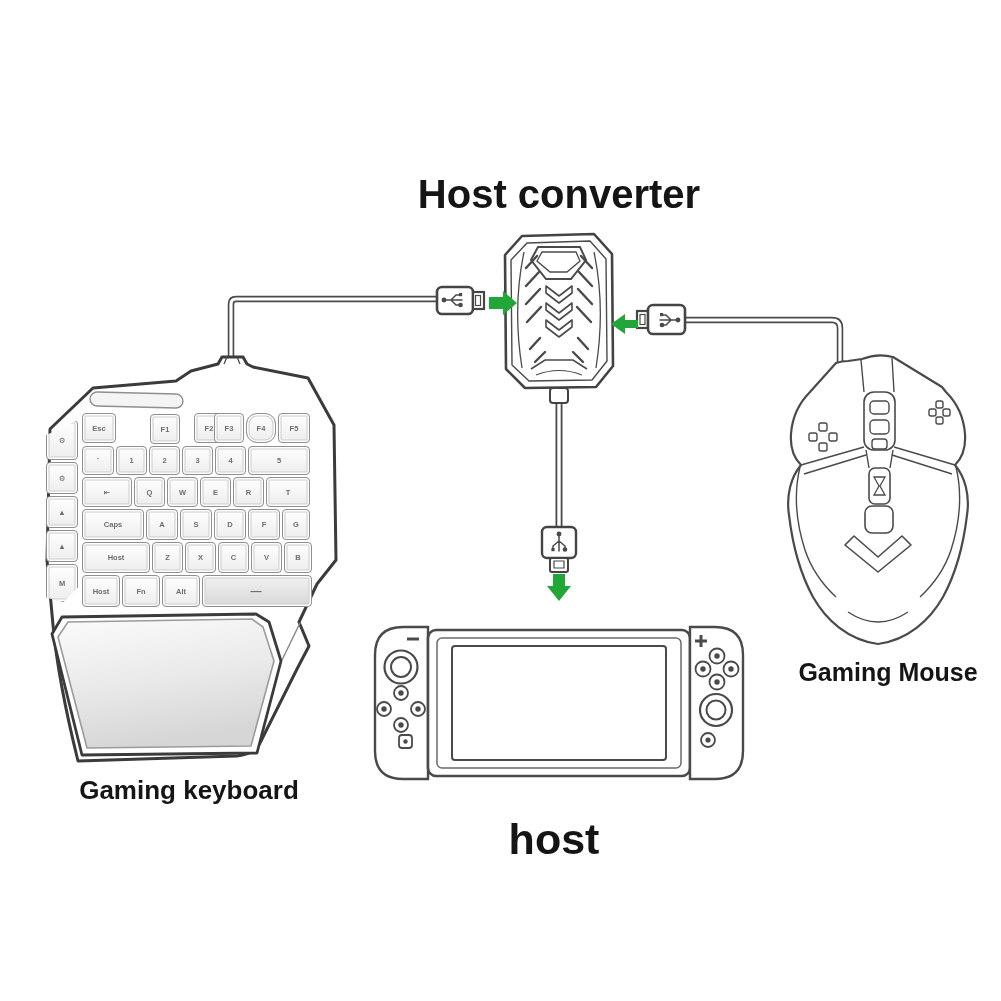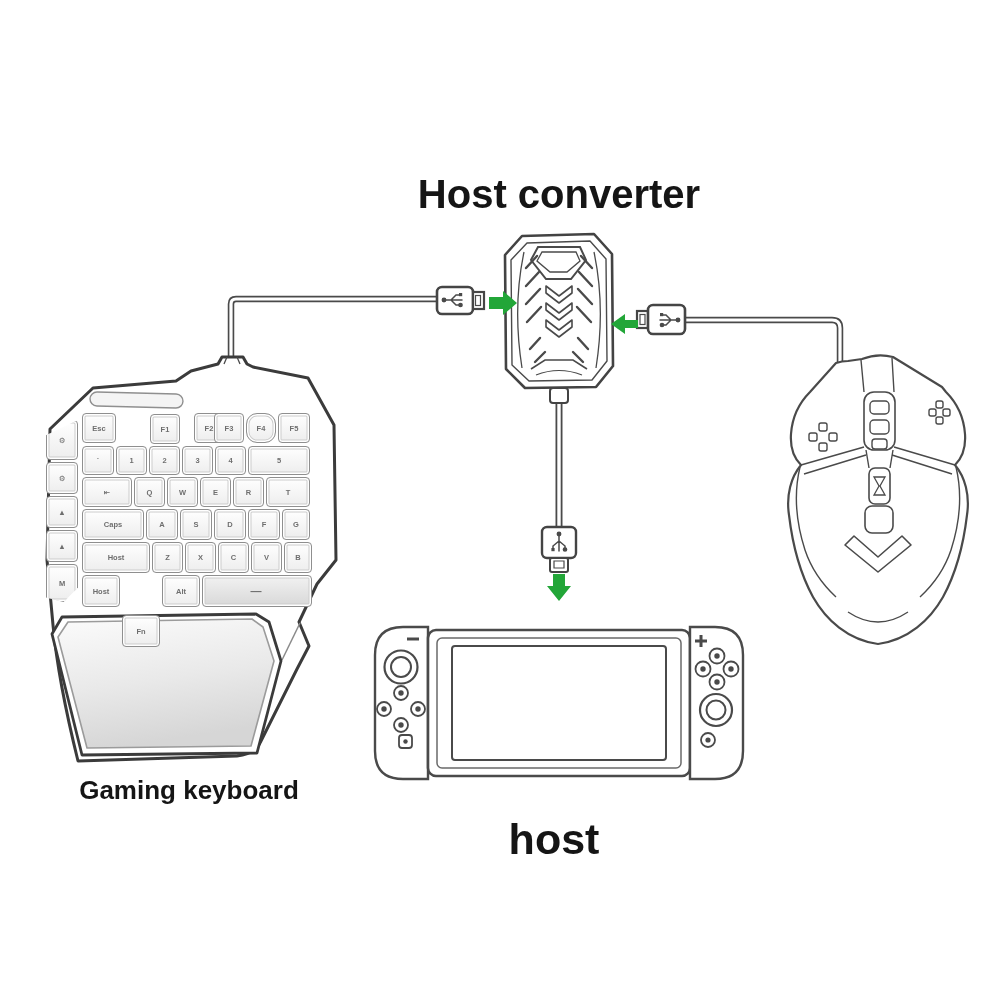--- a/index.html
+++ b/index.html
@@ -235,26 +235,27 @@
       <div class="key" style="left: 214px; top: 509px; width: 30px; height: 29px;">D</div>
       <div class="key" style="left: 248px; top: 509px; width: 30px; height: 29px;">F</div>
       <div class="key" style="left: 282px; top: 509px; width: 26px; height: 29px;">G</div>
       <div class="key" style="left: 82px; top: 542px; width: 66px; height: 29px;">Host</div>
       <div class="key" style="left: 152px; top: 542px; width: 29px; height: 29px;">Z</div>
       <div class="key" style="left: 185px; top: 542px; width: 29px; height: 29px;">X</div>
       <div class="key" style="left: 218px; top: 542px; width: 29px; height: 29px;">C</div>
       <div class="key" style="left: 251px; top: 542px; width: 29px; height: 29px;">V</div>
       <div class="key" style="left: 284px; top: 542px; width: 26px; height: 29px;">B</div>
       <div class="key" style="left: 82px; top: 575px; width: 36px; height: 30px;">Host</div>
-      <div class="key" style="left: 122px; top: 575px; width: 36px; height: 30px; margin-top: 40px;">Fn</div>
+      <div class="key" style="left: 122px; top: 575px; width: 36px; height: 30px;">Fn</div>
       <div class="key" style="left: 162px; top: 575px; width: 36px; height: 30px;">Alt</div>
       <div class="key space" style="left: 202px; top: 575px; width: 108px; height: 30px;">—</div>
       <div class="key tri-top" style="left: 46px; top: 420px; width: 30px; height: 38px;">⚙</div>
       <div class="key" style="left: 46px; top: 462px; width: 30px; height: 30px;">⚙</div>
       <div class="key" style="left: 46px; top: 496px; width: 30px; height: 30px;">▲</div>
       <div class="key" style="left: 46px; top: 530px; width: 30px; height: 30px;">▲</div>
       <div class="key tri-bot" style="left: 46px; top: 564px; width: 30px; height: 36px;">M</div>
     </div>
 
   <div class="lbl" id="kb-label">Gaming keyboard</div>
   <div class="lbl" id="title">Host converter</div>
+  <div class="lbl" id="mouse-label">Gaming Mouse</div>
   <div class="lbl" id="host-label">host</div>
 </div>
 
 </body></html>

